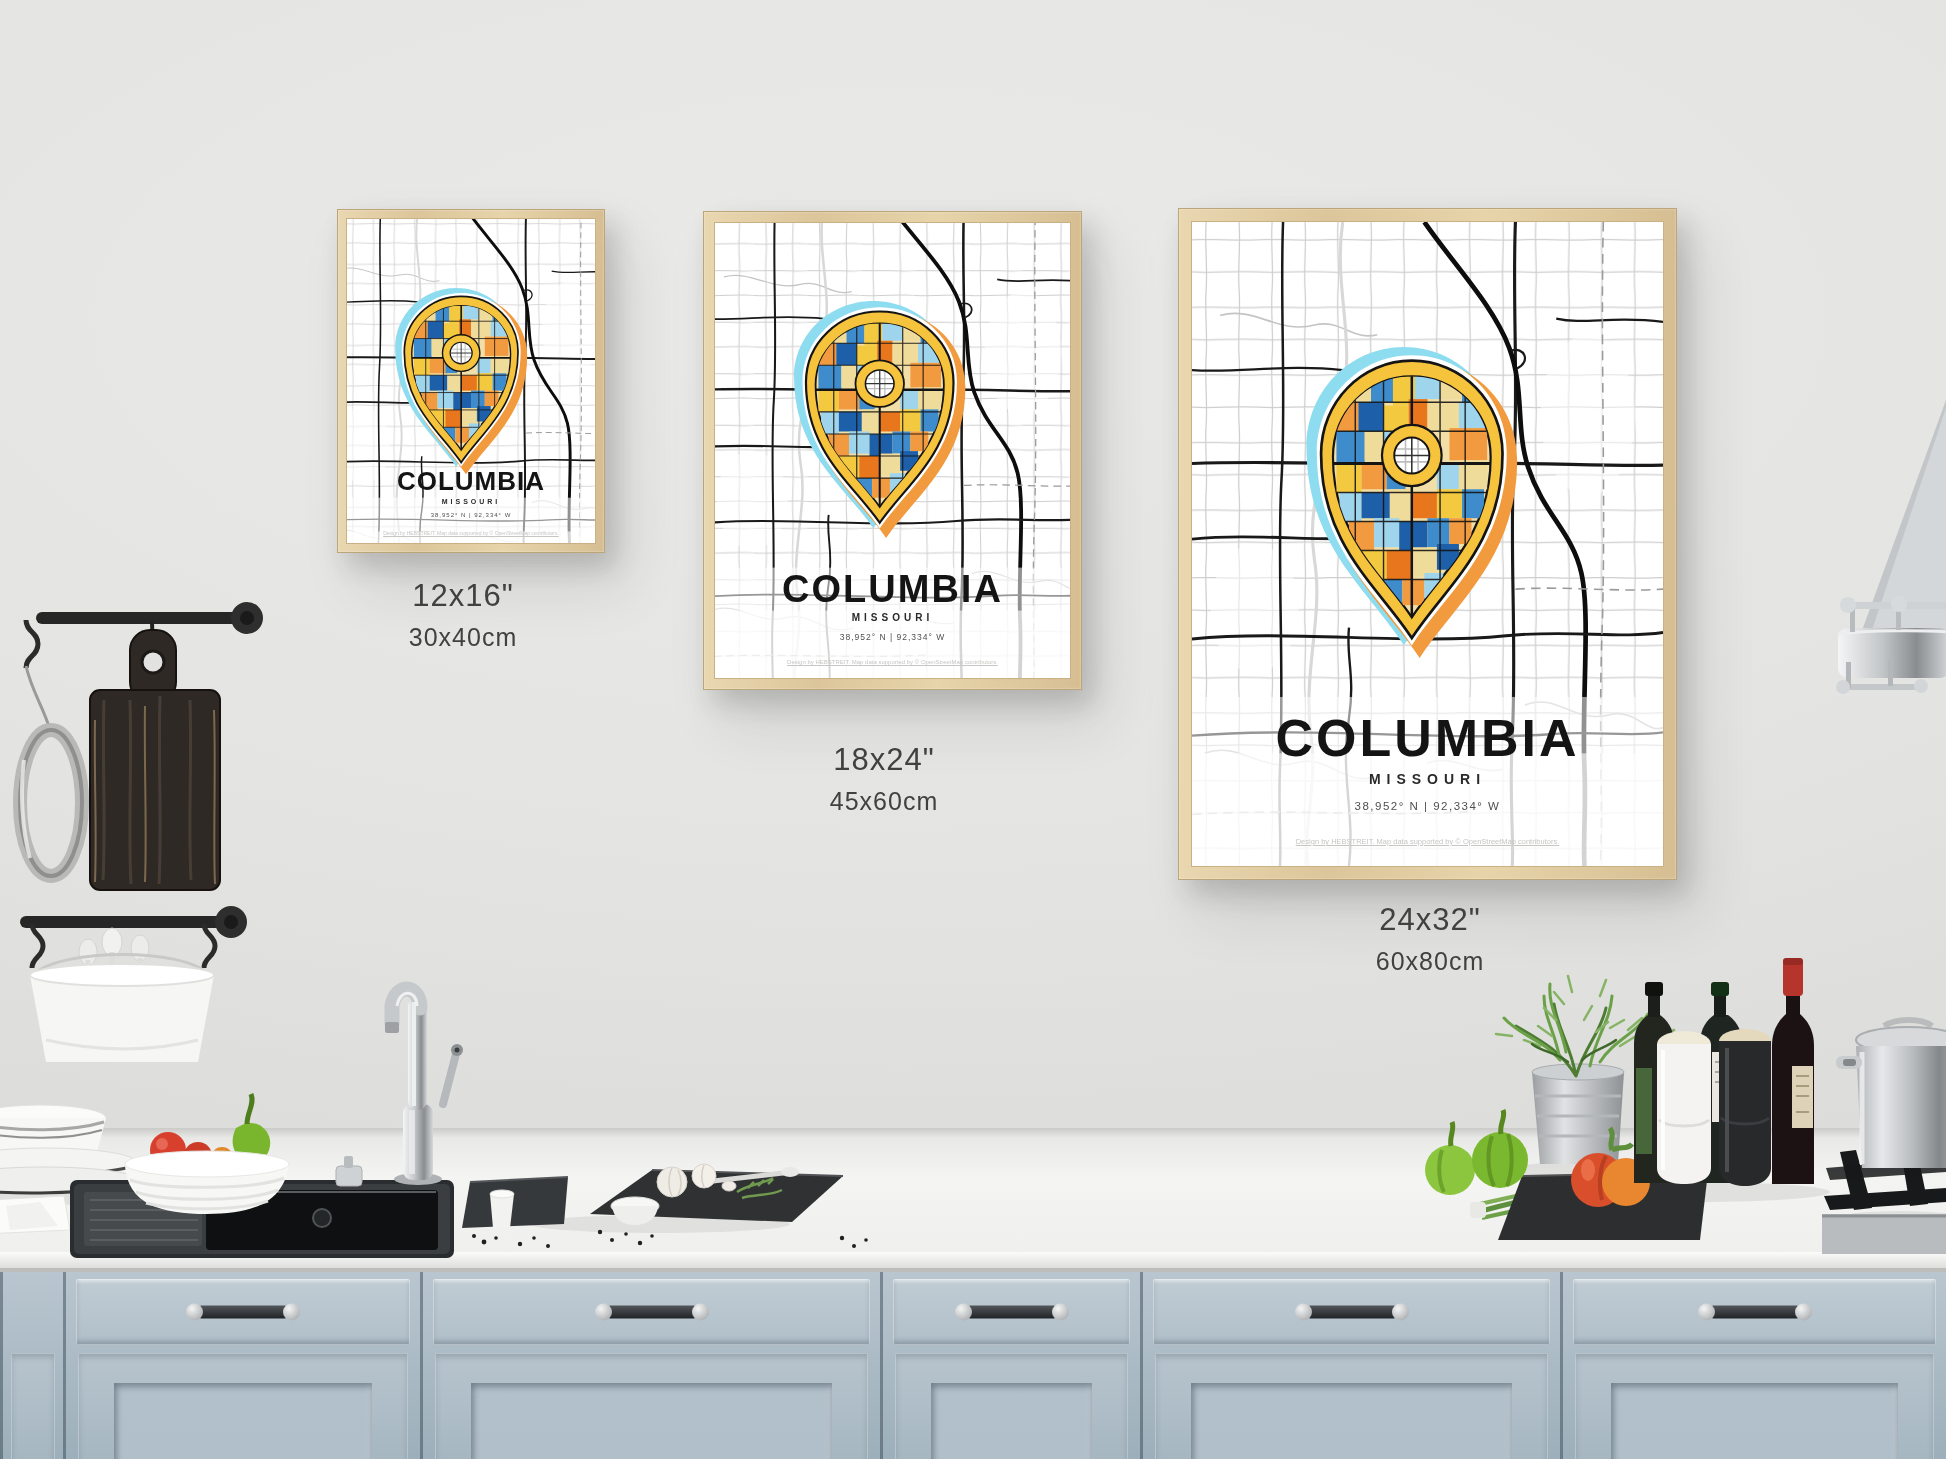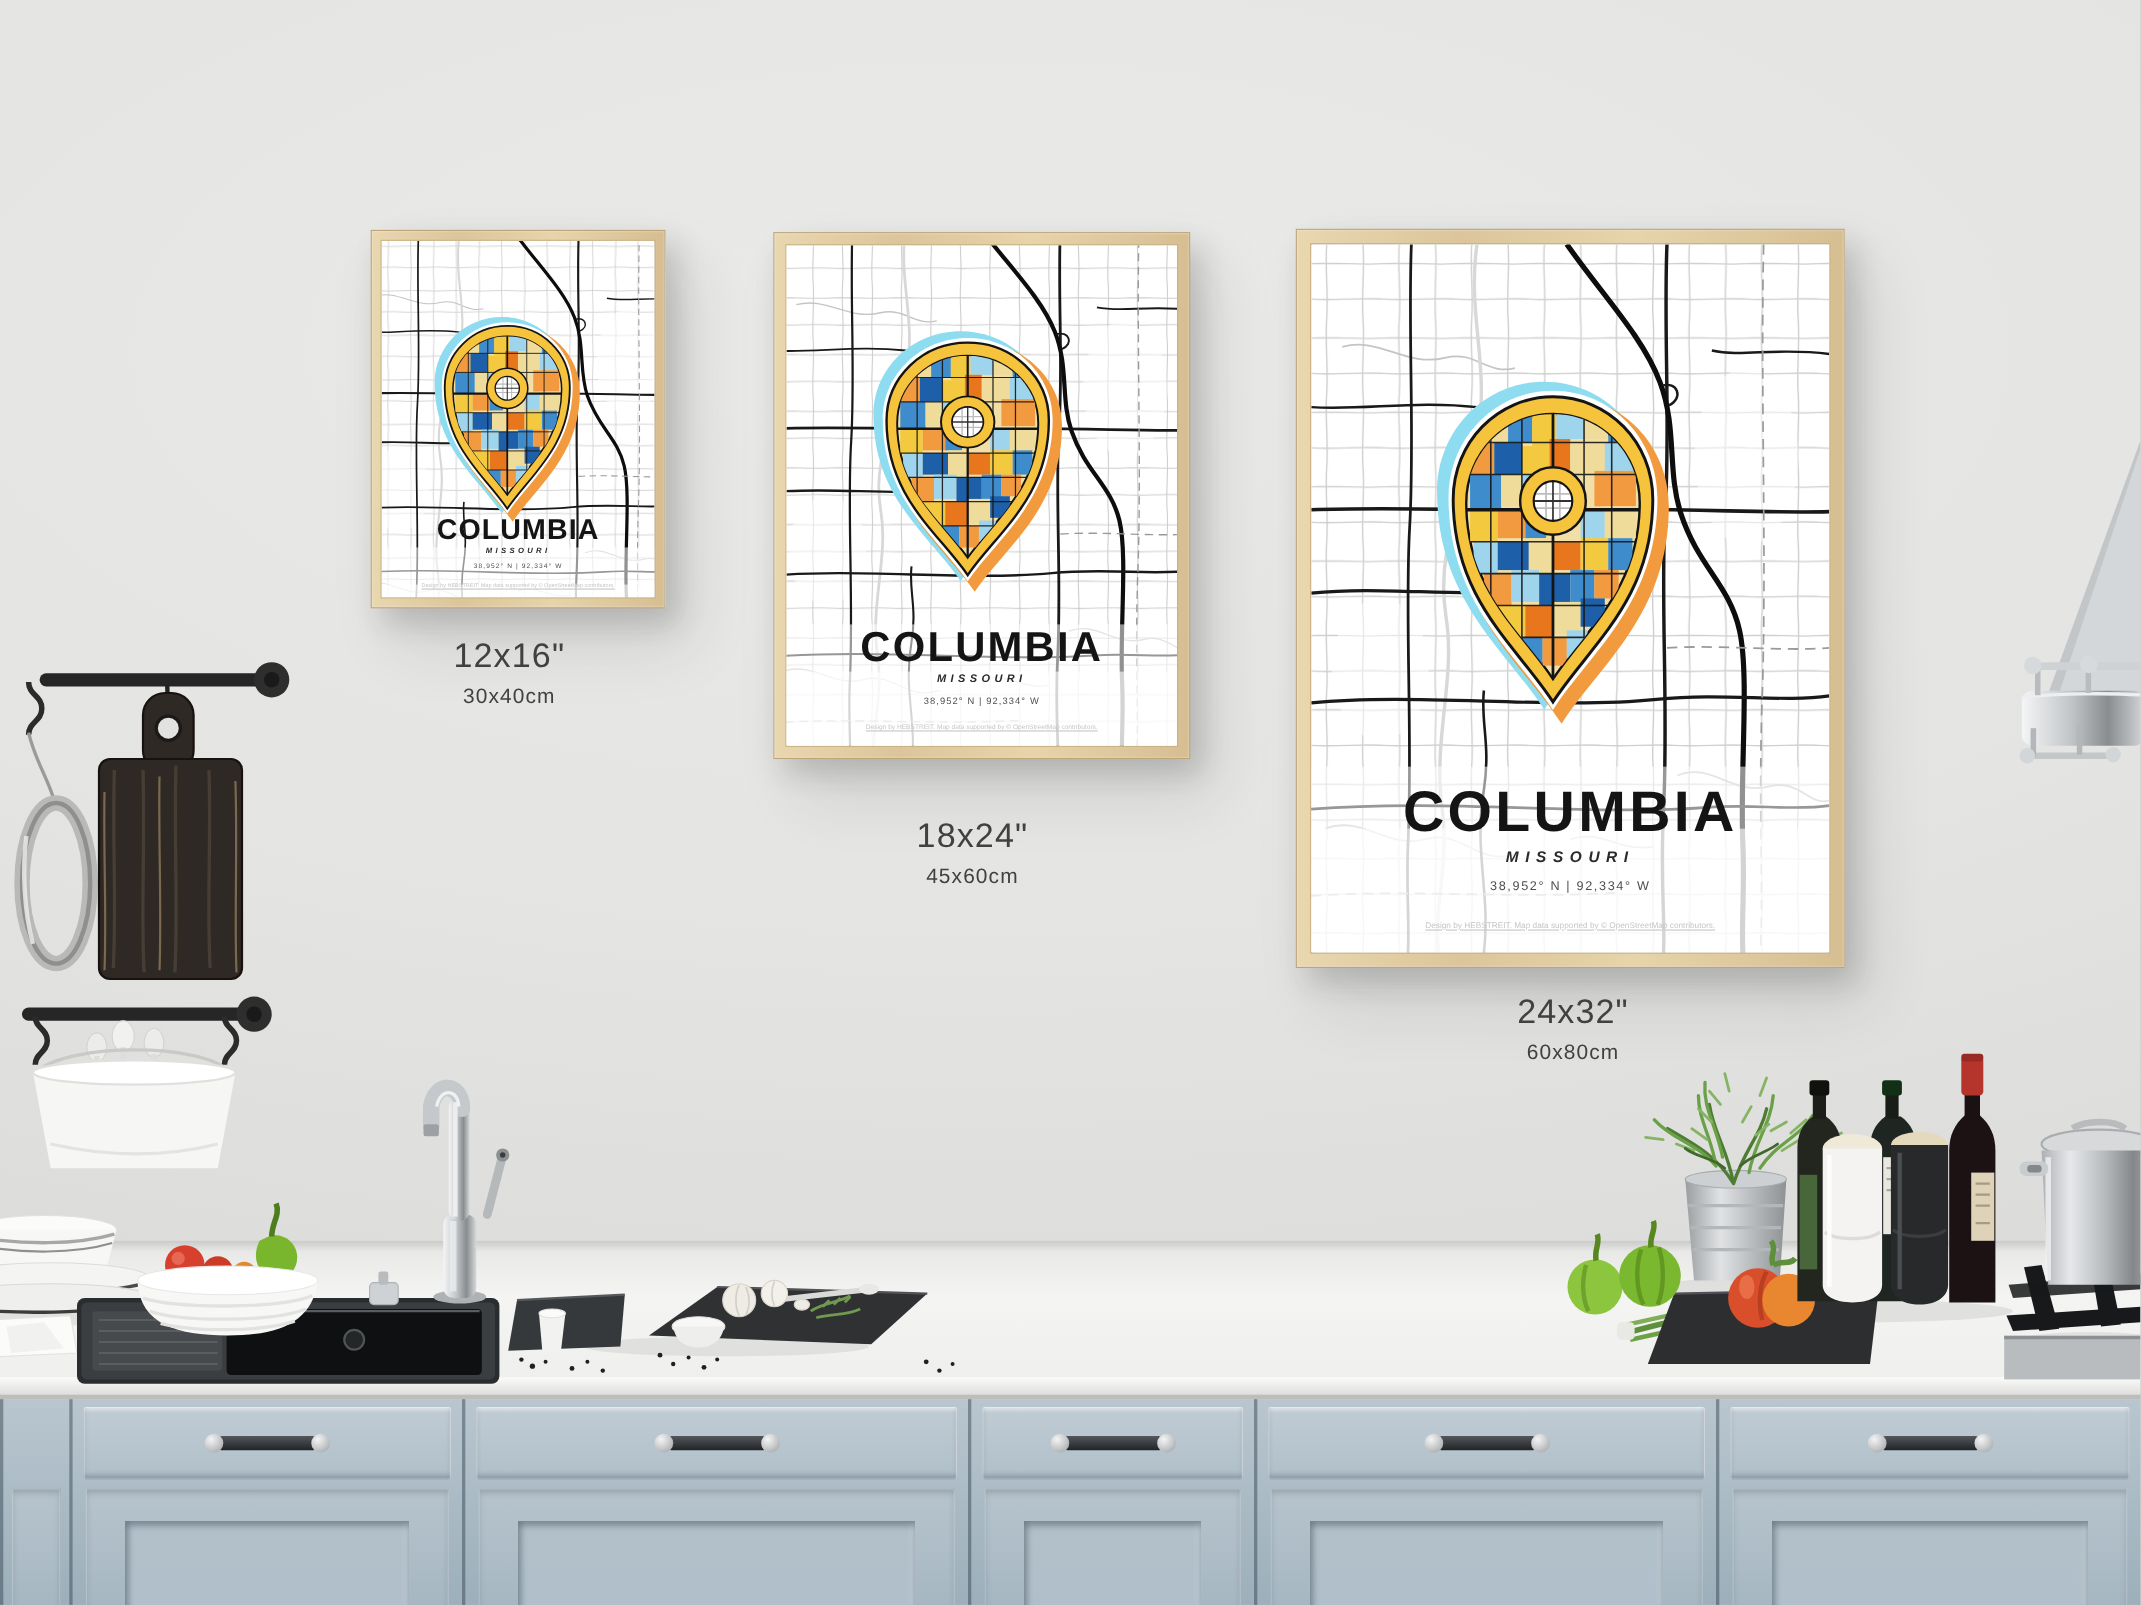--- a/index.html
+++ b/index.html
@@ -34,21 +34,21 @@
   
   .poster{position:absolute;box-sizing:border-box;
         background:linear-gradient(90deg,#e9d7b0,#dcc59a 30%,#e7d4aa 62%,#d6be92);
         border:1px solid #bda57a;
         box-shadow:10px 14px 24px rgba(40,40,40,.18), 22px 32px 55px rgba(40,40,40,.12), inset 0 0 2px rgba(255,255,255,.6);}
   .paper{position:absolute;background:#fff;box-shadow:inset 0 2px 6px rgba(60,50,30,.25), 0 0 0 1px #c9b183;overflow:hidden;}
   .map{position:absolute;left:0;top:0;width:100%;height:100%;}
   .ptext{position:absolute;left:0;right:0;top:0;bottom:0;text-align:center;pointer-events:none;border-radius:13px;}
   .ptitle,.pstate,.pcoords,.pcredit{position:absolute;left:0;right:0;}
   .ptitle{font-weight:700;color:#141414;}
-  .pstate{font-weight:700;color:#2a2a2a;font-style:italic;}
+  .pstate{font-weight:700;color:#2a2a2a;}
   .pcoords{font-weight:400;color:#4f4f4f;}
   .pcredit{color:#c6c6c4;text-decoration:underline;}
   .ps{left:337px;top:209px;width:268px;height:344px;}
   .ps .paper{inset:9px;}
   .ps .ptitle{top:247px;font-size:26px;letter-spacing:1px;line-height:30px;}
   .ps .pstate{top:278px;font-size:7px;letter-spacing:3px;line-height:10px;}
   .ps .pcoords{top:292px;font-size:6px;letter-spacing:1px;line-height:8px;}
   .ps .pcredit{top:311px;font-size:5px;line-height:6px;}
   .pm{left:703px;top:211px;width:379px;height:479px;}
   .pm .paper{inset:11px;}
@@ -58,21 +58,21 @@
   .pm .pcredit{top:435px;font-size:6px;line-height:8px;}
   .pl{left:1178px;top:208px;width:499px;height:672px;}
   .pl .paper{inset:13px;}
   .pl .ptitle{top:487px;font-size:52px;letter-spacing:3px;line-height:58px;}
   .pl .pstate{top:549px;font-size:14px;letter-spacing:6px;line-height:16px;}
   .pl .pcoords{top:578px;font-size:11.5px;letter-spacing:1.5px;line-height:13px;}
   .pl .pcredit{top:615px;font-size:7.5px;line-height:9px;}
   
   .size-label{position:absolute;text-align:center;color:#414141;transform:translateX(-50%);}
   .size-label .in{font-size:31px;letter-spacing:1px;}
-  .size-label .cm{font-size:19px;letter-spacing:1px;margin-top:9px;}
+  .size-label .cm{font-size:25px;letter-spacing:1px;margin-top:9px;}
   .lab-s{left:463px;top:578px;}
   .lab-m{left:884px;top:742px;}
   .lab-l{left:1430px;top:902px;}
   .scene{position:absolute;left:0;top:0;width:1946px;height:1459px;pointer-events:none;}
   .defsvg{position:absolute;width:0;height:0;}
 </style>
 </head>
 <body>
 
 <svg class="defsvg" aria-hidden="true">

